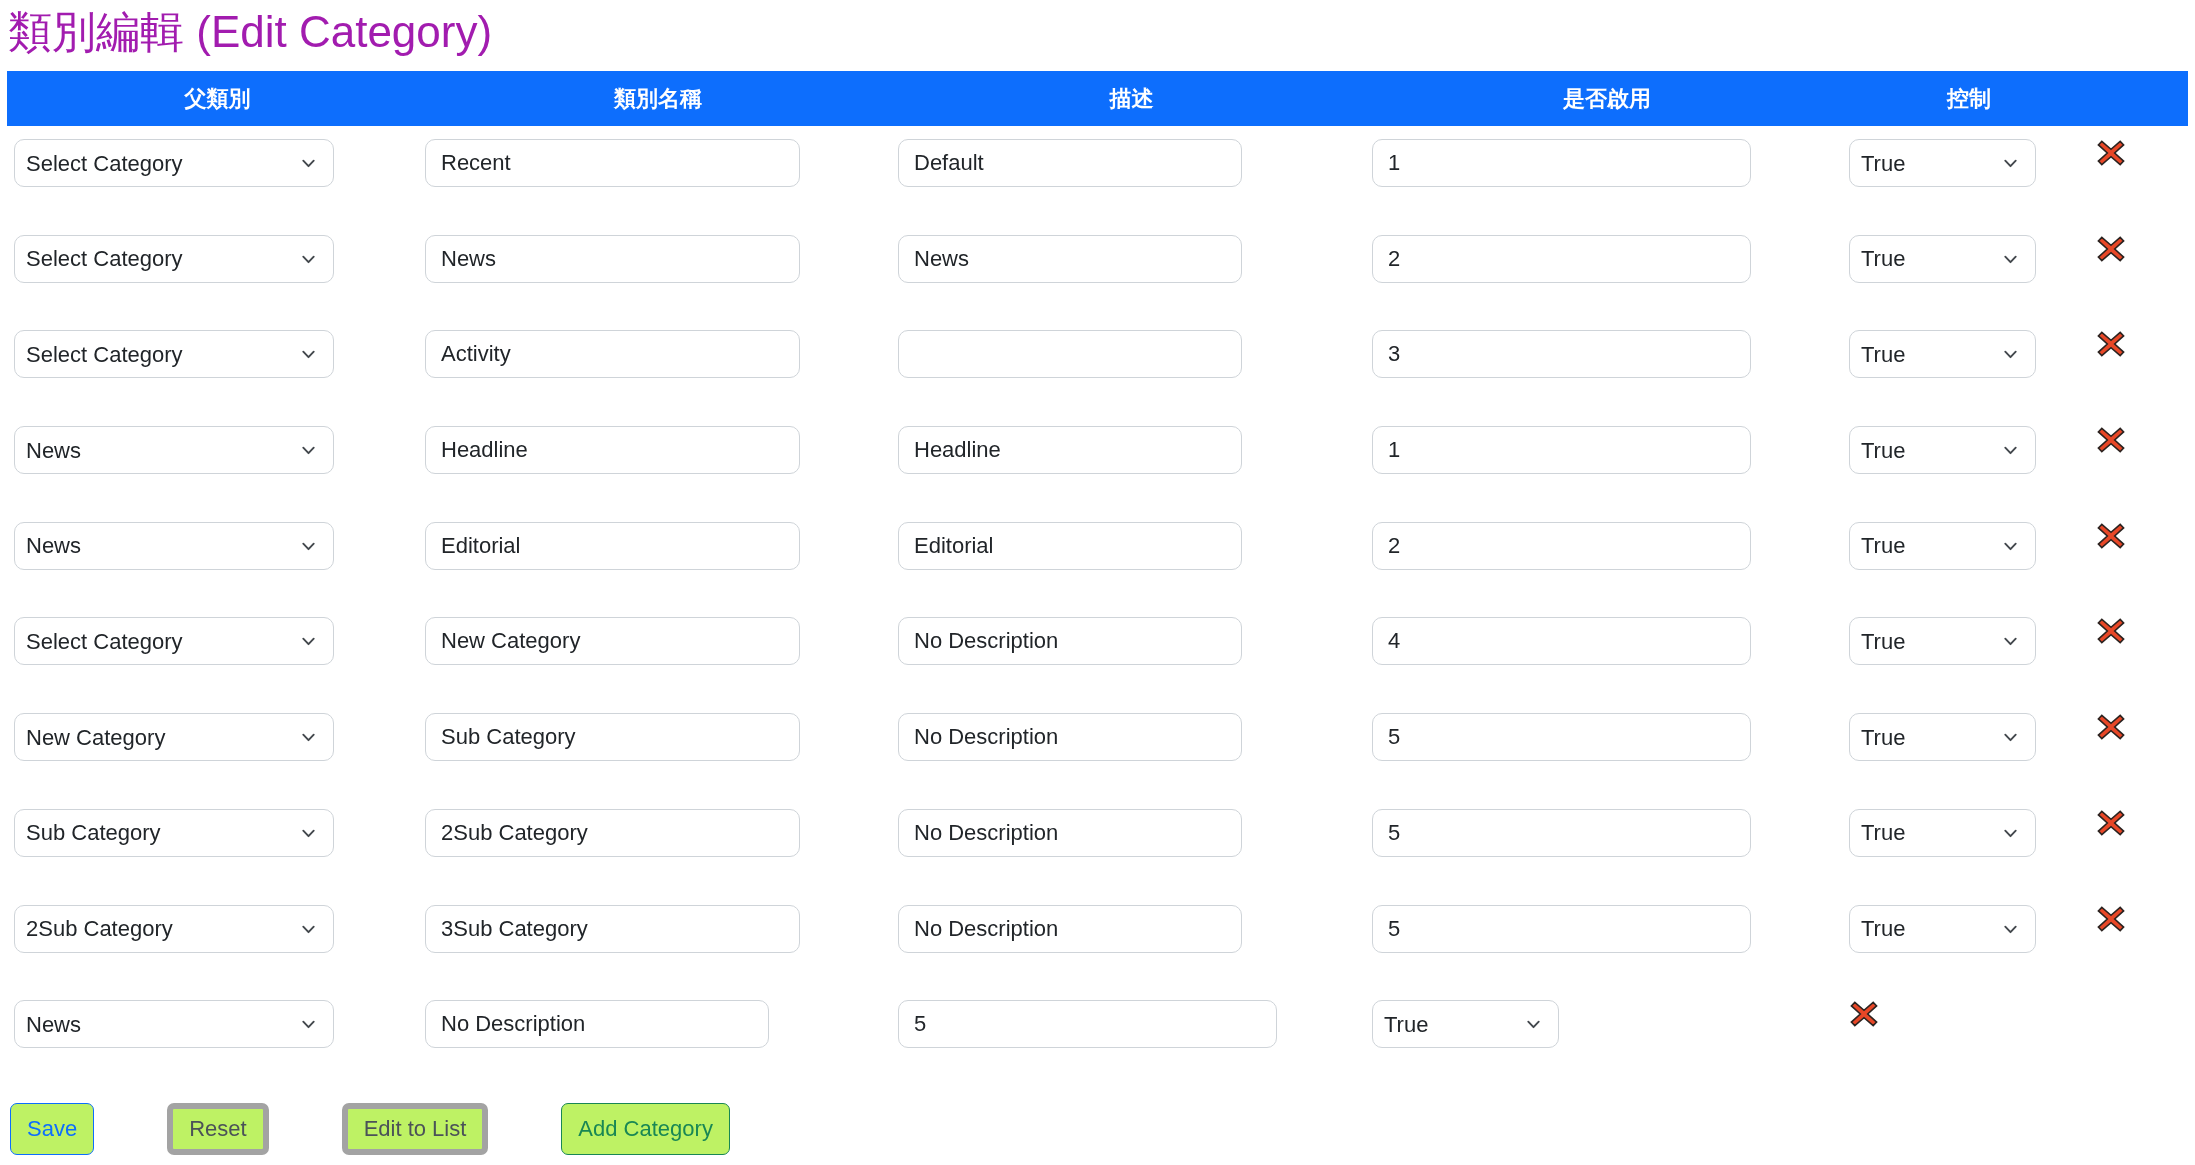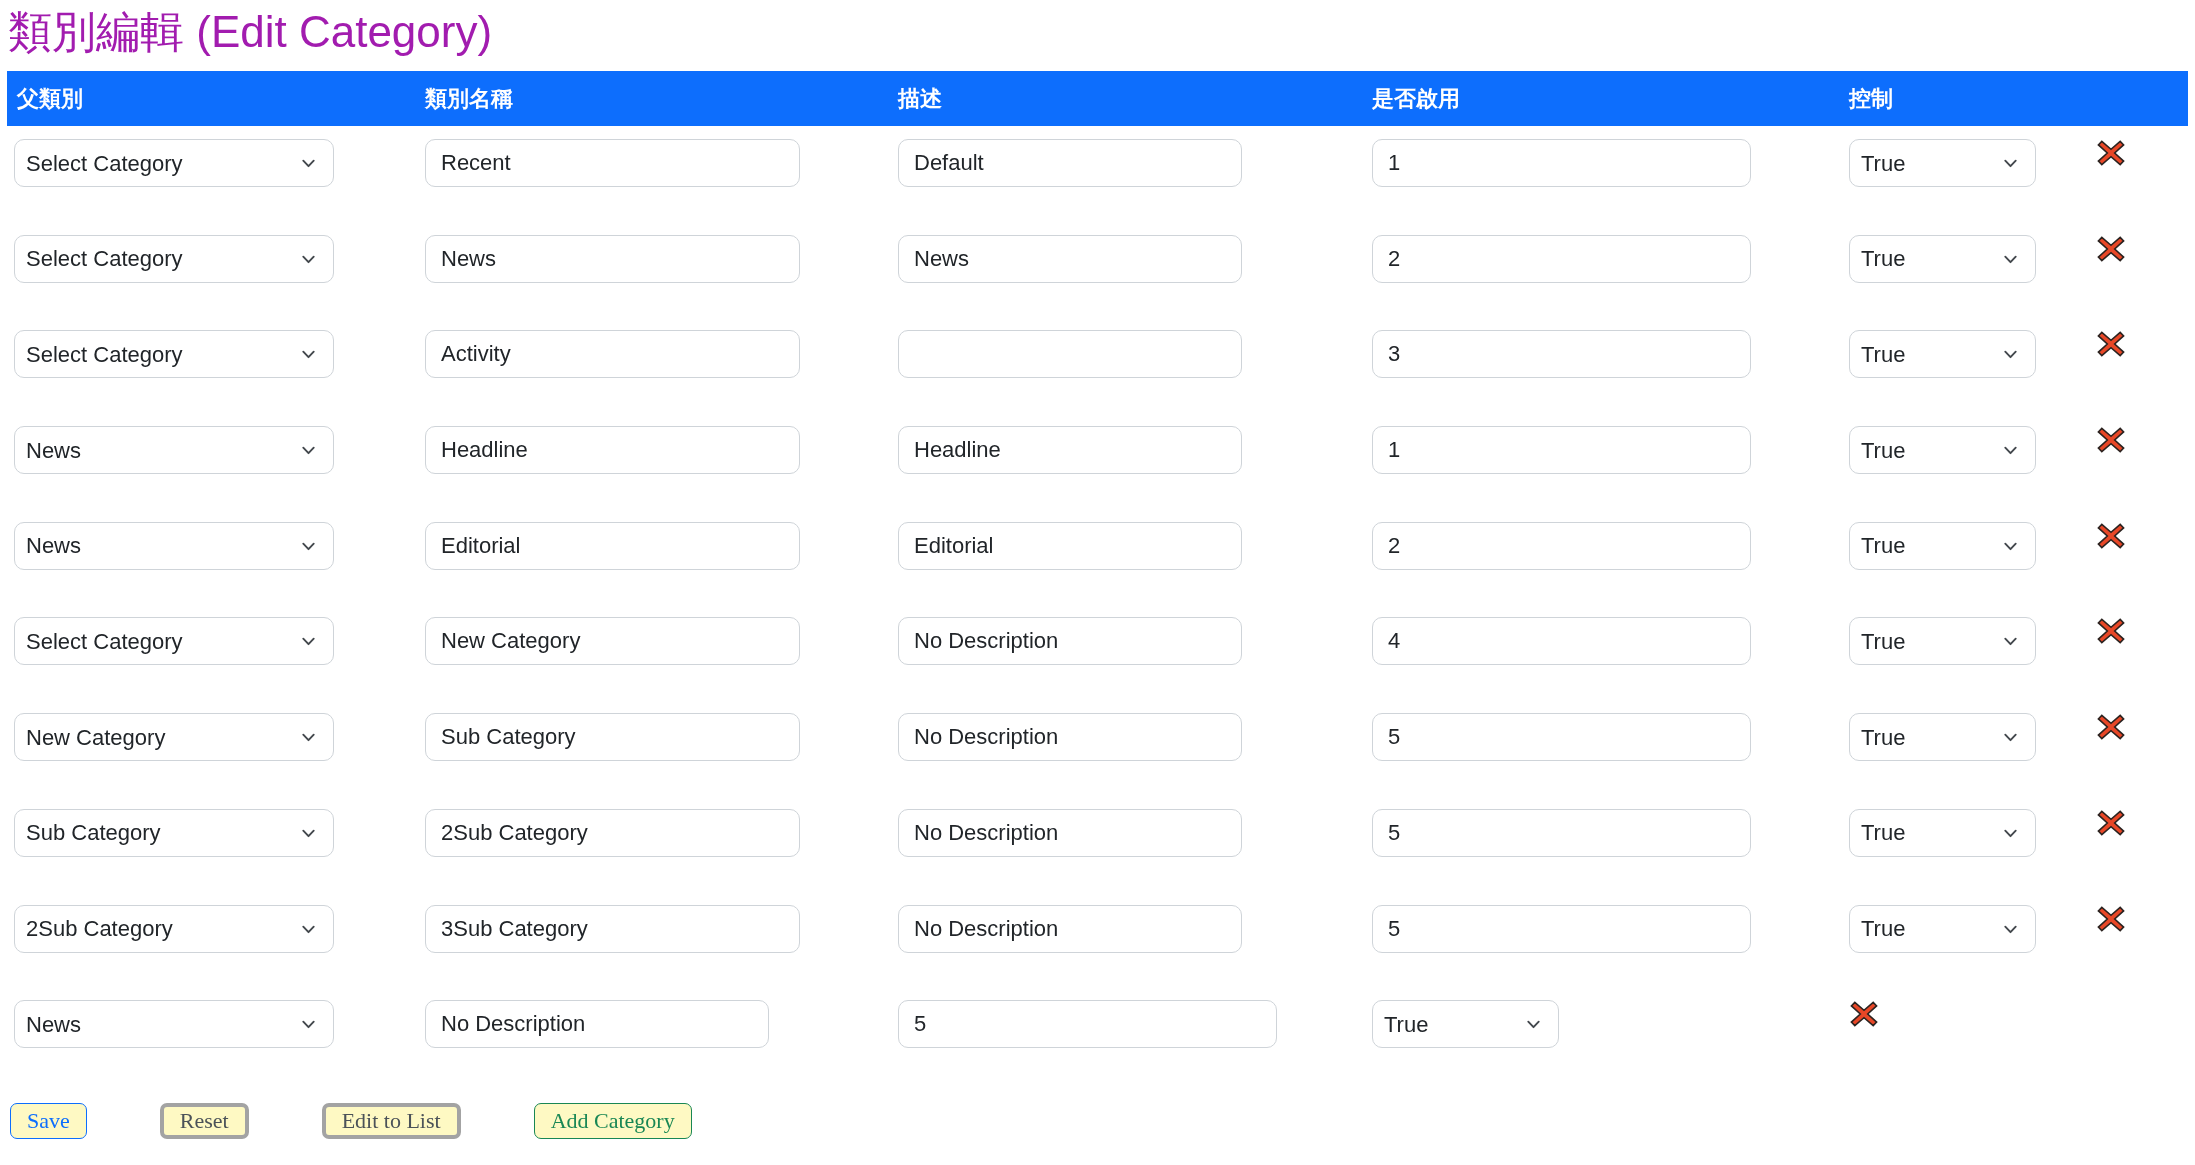--- a/index.html
+++ b/index.html
@@ -21,20 +21,21 @@
   .category-table { margin: 0 7px; width: 2181px; }
   .t-header {
     display: grid;
     grid-template-columns: 411px 473px 474px 477px 247px 99px;
     height: 55px;
     align-items: center;
     background: var(--header-bg, #0d6efd);
     color: var(--header-text, #ffffff);
     font-size: 22px;
     font-weight: bold;
+    text-align: center;
   }
   .th { padding-left: 7px; white-space: nowrap; }
   .th.first { padding-left: 10px; }
   .t-row {
     display: grid;
     grid-template-columns: 411px 473px 474px 477px 247px 99px;
     height: 95.7px;
     padding-top: 13px;
     align-items: start;
   }
@@ -80,31 +81,31 @@
   }
   .actions {
     margin: 20px 0 0 10px;
     display: flex;
     gap: 73px;
     align-items: center;
   }
   .btn {
     display: inline-flex;
     align-items: center;
-    height: 36px;
+    height: 52px;
     padding: 0 16px;
     border-radius: 7px;
-    background: #fef9c3;
-    font-family: Liberation Serif, serif;
+    background: #bef264;
+    font-family: Liberation Sans, sans-serif;
     font-size: 22px;
     cursor: pointer;
     white-space: nowrap;
   }
   .btn-save    { border: 1px solid var(--save-accent, #0d6efd); color: var(--save-accent, #0d6efd); }
-  .btn-neutral { border: 4px solid #a3a3a3; color: #4b5258; }
+  .btn-neutral { border: 6px solid #a3a3a3; color: #4b5258; }
   .btn-add     { border: 1px solid var(--add-accent, #198754); color: var(--add-accent, #198754); }
 </style>
 </head>
 <body>
 
 <h1 class="page-title">類別編輯 (Edit Category)</h1>
 
 <div class="category-table">
   <div class="t-header">
     <div class="th first">父類別</div>

